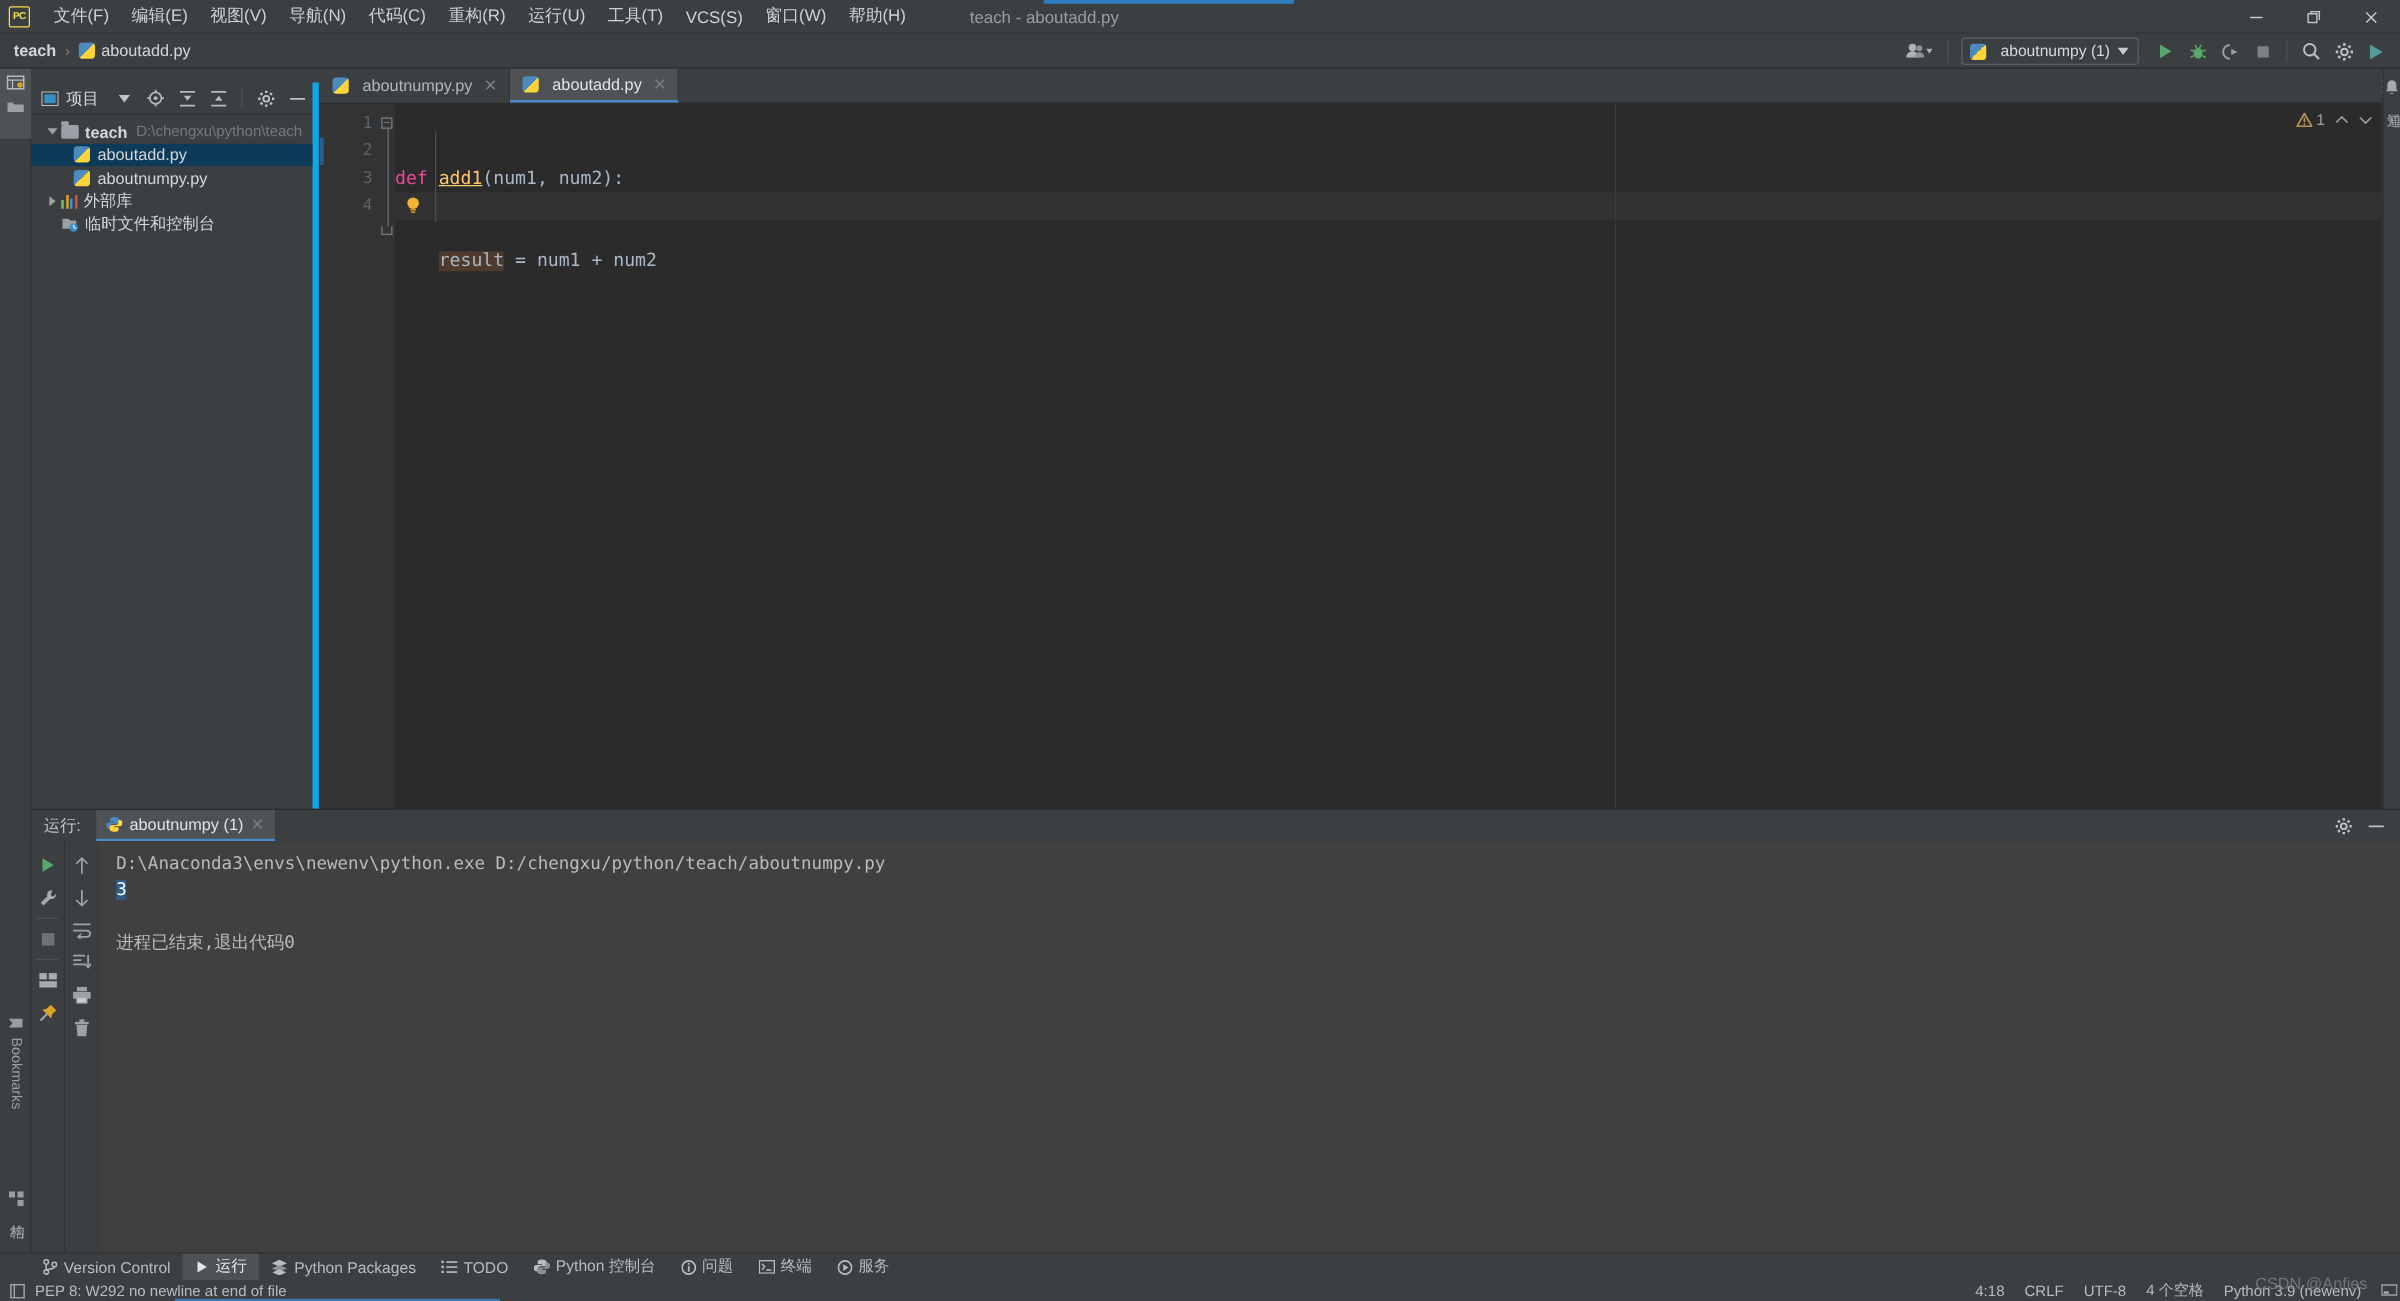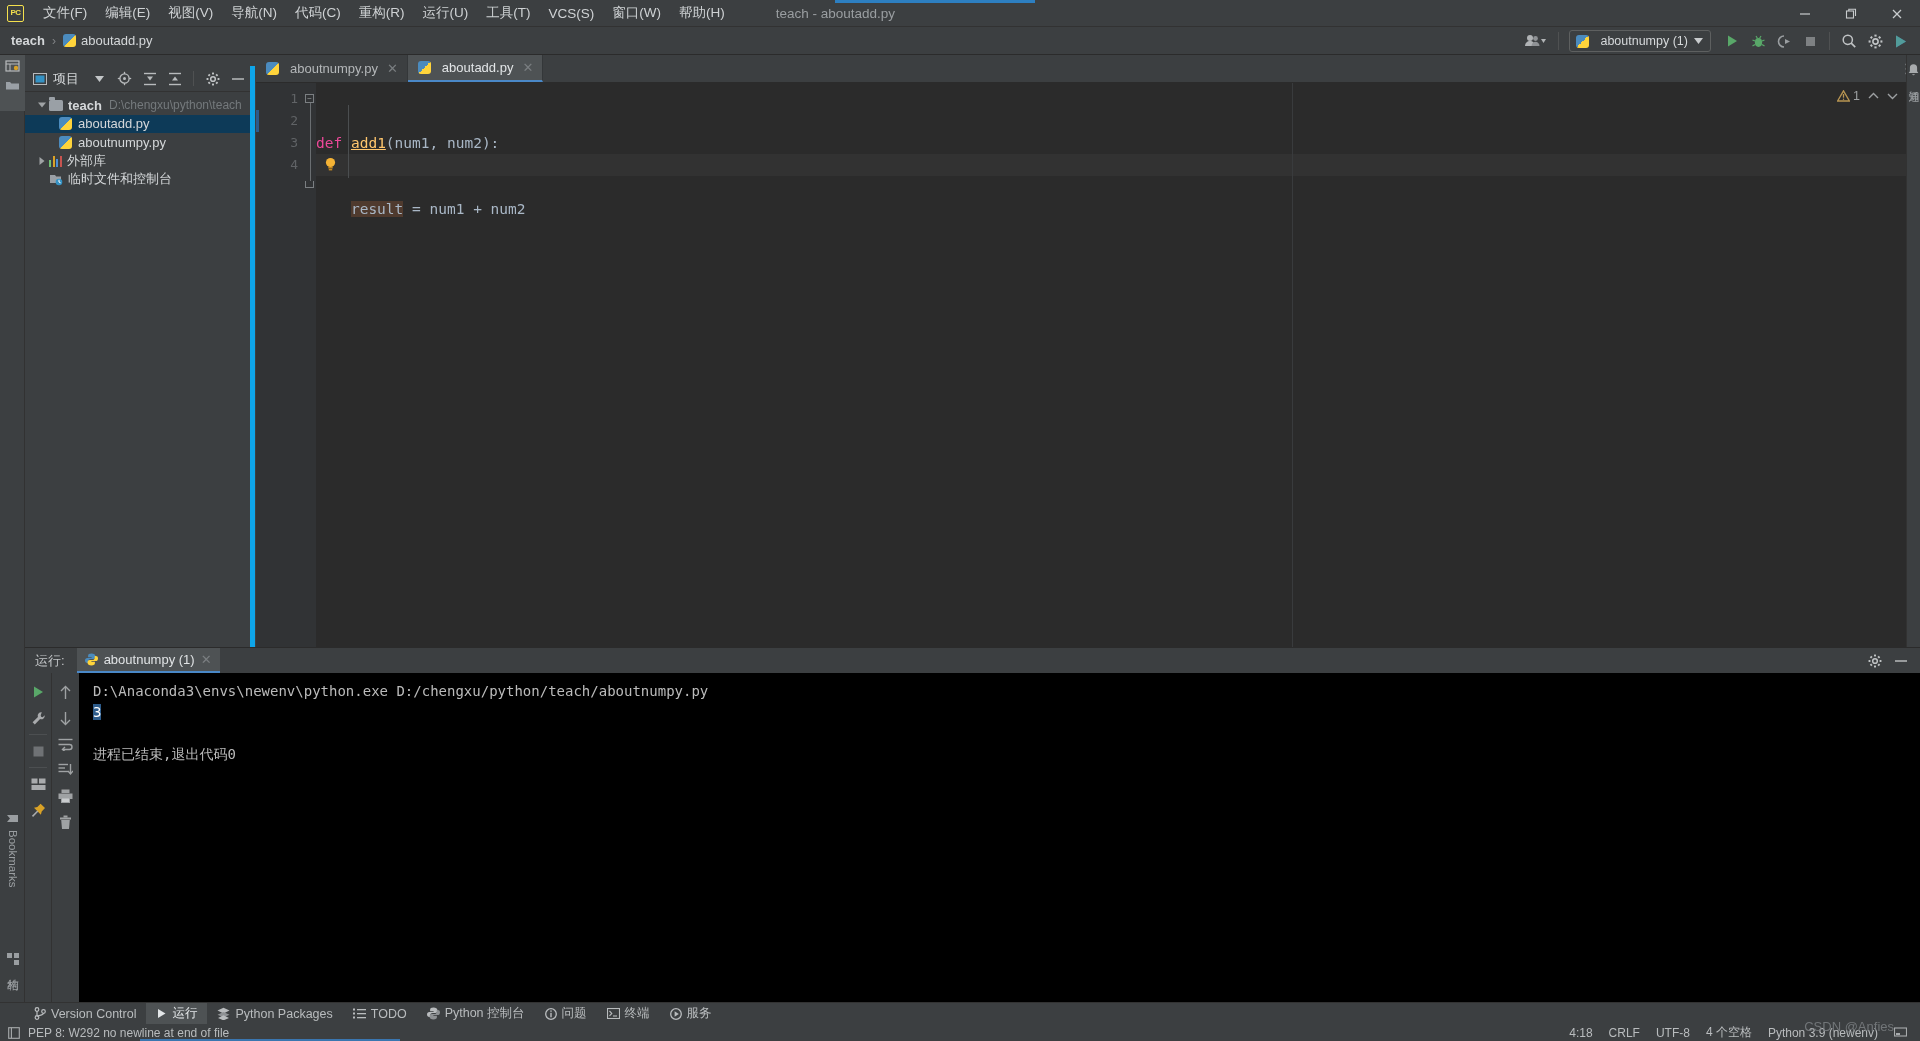--- a/index.html
+++ b/index.html
@@ -185,38 +185,38 @@
   .run-tab .x{ color:#7a7e81; }
   .run-header-right{ position:absolute; right:8px; top:0; height:25px; display:flex; align-items:center; gap:4px; }
   .run-body{ position:absolute; left:0; top:25px; right:0; bottom:0; display:flex; background:#2b2b2b;}
   .run-sidebar{ width:27px; background:#3c3f41; display:flex;flex-direction:column;align-items:center;
                 padding-top:6px; gap:0; border-right:1px solid #323232;}
   .run-sidebar2{ width:27px; background:#3c3f41; display:flex;flex-direction:column;align-items:center;
                 padding-top:6px; gap:0; }
   .rs-btn{ width:24px;height:26px;display:flex;align-items:center;justify-content:center;color:#a9abad; }
   .rs-sep{ width:18px;height:1px;background:#4c4f51;margin:3px 0; }
   .console{
-    flex:1; background:#000000; padding:8px 0 0 14px;
+    flex:1; background:#404040; padding:8px 0 0 14px;
     font-family:"DejaVu Sans Mono", monospace; font-size:14px; color:#bbbbbb; line-height:21px;
   }
   .console .sel{ background:#2d5b8a; color:#ffffff; }
 
   
   .bottom-tabs{
     position:absolute; left:0; top:1002px; width:1920px; height:22px;
     background:#3c3f41; display:flex; align-items:center; font-size:12.5px; color:#b9bcbe;
     border-top:1px solid #323232;
   }
   .bt{ display:flex;align-items:center;gap:5px; padding:0 10px; height:22px; }
   .bt.active{ background:#4e5254; color:#e3e6e8; }
   .statusbar{
     position:absolute; left:0; top:1024px; width:1920px; height:17px;
     background:#3c3f41; display:flex; align-items:center; font-size:12px; color:#b9bcbe;
   }
-  .sb-right{ position:absolute; right:13px; display:flex; align-items:center; gap:16px; }
+  .sb-right{ position:absolute; right:2px; display:flex; align-items:center; gap:16px; }
   .watermark{
     position:absolute; right:26px; top:1019px; font-size:13px; color:#7b7f82; opacity:.85;
     font-family:"Liberation Sans", sans-serif; pointer-events:none;
   }
   .bottom-blue{ position:absolute; left:140px; top:1039px; width:260px; height:2px; background:#3a76b0; }
 </style>
 </head>
 <body>
 
 <div id="app">

